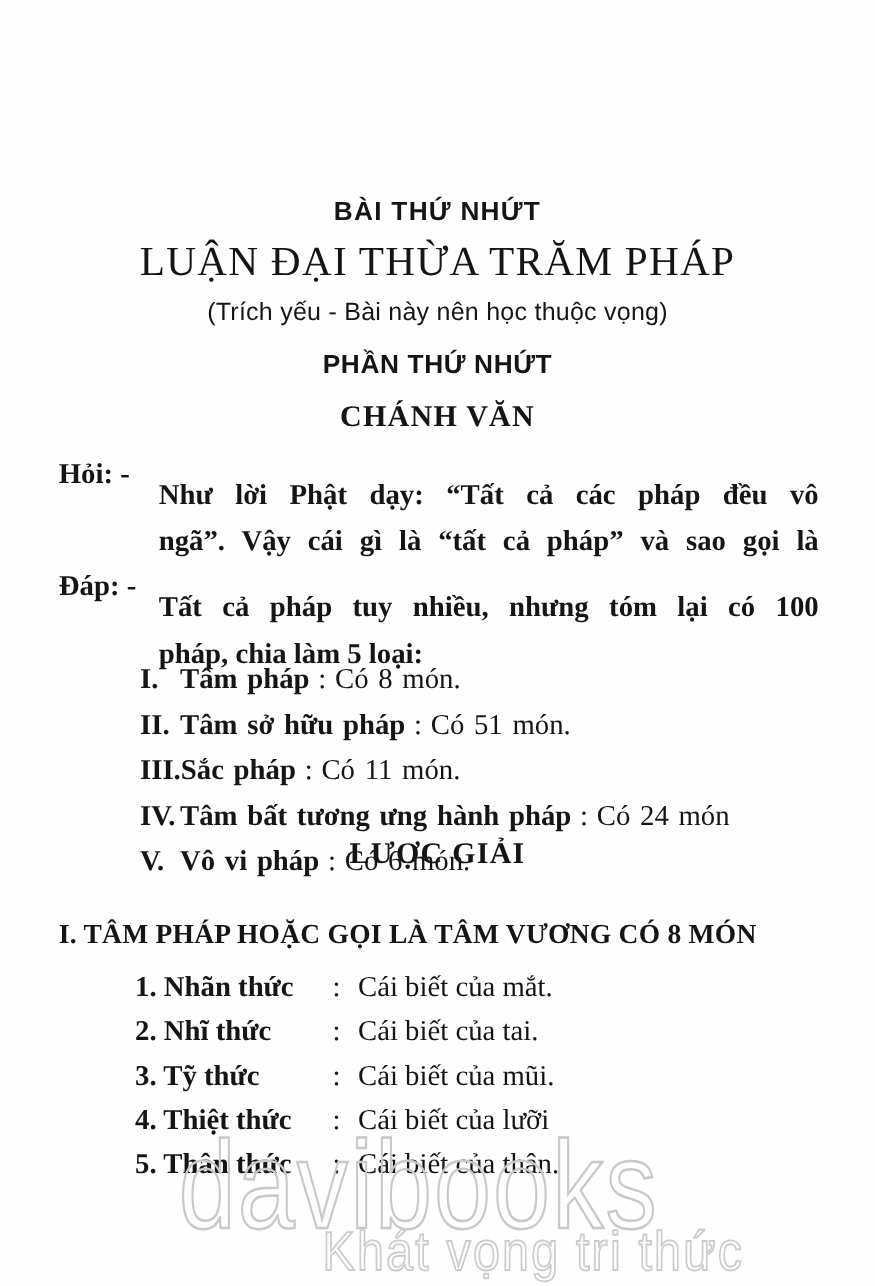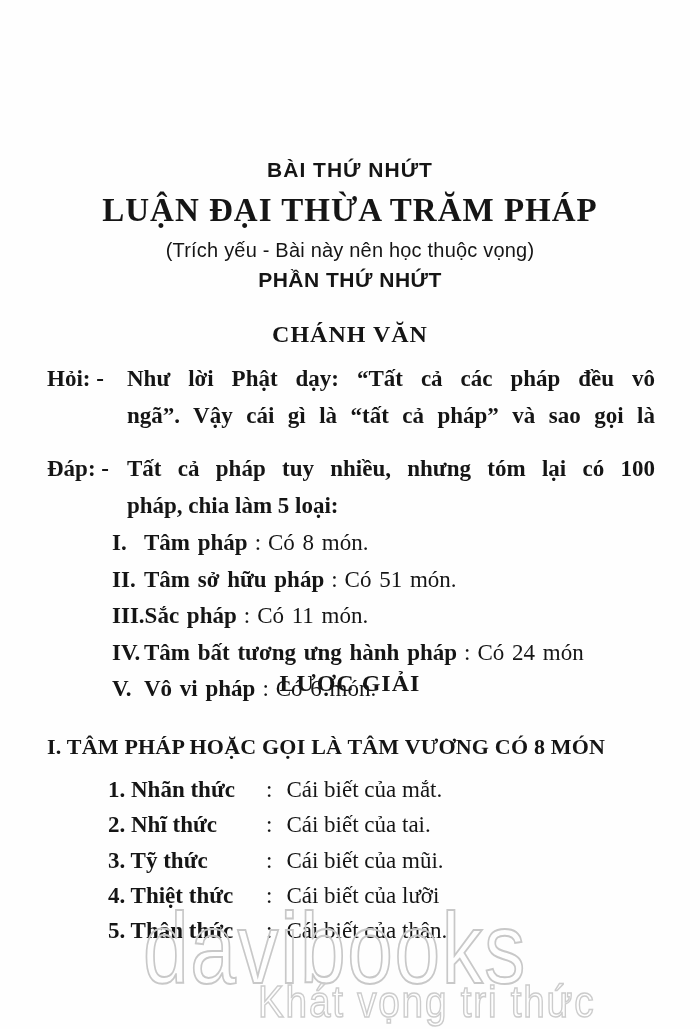--- a/index.html
+++ b/index.html
@@ -5,31 +5,31 @@
   html,body{margin:0;padding:0;background:#ffffff;}
   .page{
     position:relative;width:700px;height:1029px;background:#fefefe;
     overflow:hidden;color:#151515;
     font-family:"Liberation Serif","DejaVu Serif",serif;
   }
   .abs{position:absolute;}
   .center{left:0;right:0;text-align:center;}
   .sans{font-family:"Liberation Sans","DejaVu Sans",sans-serif;}
   .kicker{top:158px;font-size:21px;font-weight:bold;letter-spacing:1px;}
-  .title{top:192px;font-size:33px;font-weight:bold;letter-spacing:1px;}
+  .title{top:192px;font-size:33px;font-weight:normal;letter-spacing:1px;}
   .subtitle{top:239px;font-size:20px;letter-spacing:0.2px;}
-  .part{top:268px;font-size:21px;font-weight:bold;letter-spacing:0.5px;}
+  .part{top:280px;font-size:21px;font-weight:bold;letter-spacing:0.5px;}
   .h-serif{font-size:24px;font-weight:bold;letter-spacing:1px;}
   .chanh-van{top:321px;}
   .luoc-giai{top:670px;}
   .qa{left:47px;right:45px;font-size:23px;font-weight:bold;line-height:37px;}
   .qa-q{top:360px;}
   .qa-a{top:450px;}
   .qa-label{position:absolute;left:0;top:0;}
-  .qa-lines{margin-left:80px;}
+  .qa-lines{margin-left:80px;margin-top:17px;}
   .jline{text-align:justify;text-align-last:justify;}
   .lline{text-align:left;}
   .rlist{top:525px;left:112px;right:45px;font-size:23px;line-height:36.5px;word-spacing:2px;}
   .rlist .num{display:inline-block;min-width:32px;font-weight:bold;}
   .rlist .term{font-weight:bold;}
   .sep{padding:0 7px;}
   .subsection{top:734px;left:47px;font-size:22px;font-weight:bold;letter-spacing:0.2px;white-space:nowrap;}
   .nlist{top:772px;left:92px;right:45px;font-size:23px;line-height:35.3px;margin-left:16px;}
   .nlist .term-cell{display:inline-block;width:158px;font-weight:bold;}
   .nlist .num{font-weight:bold;}

